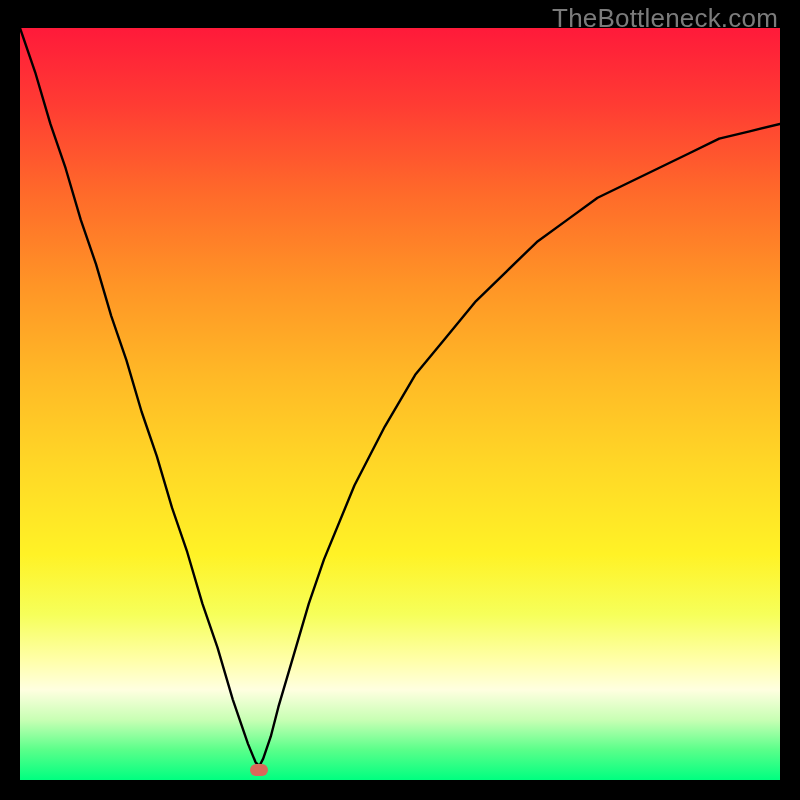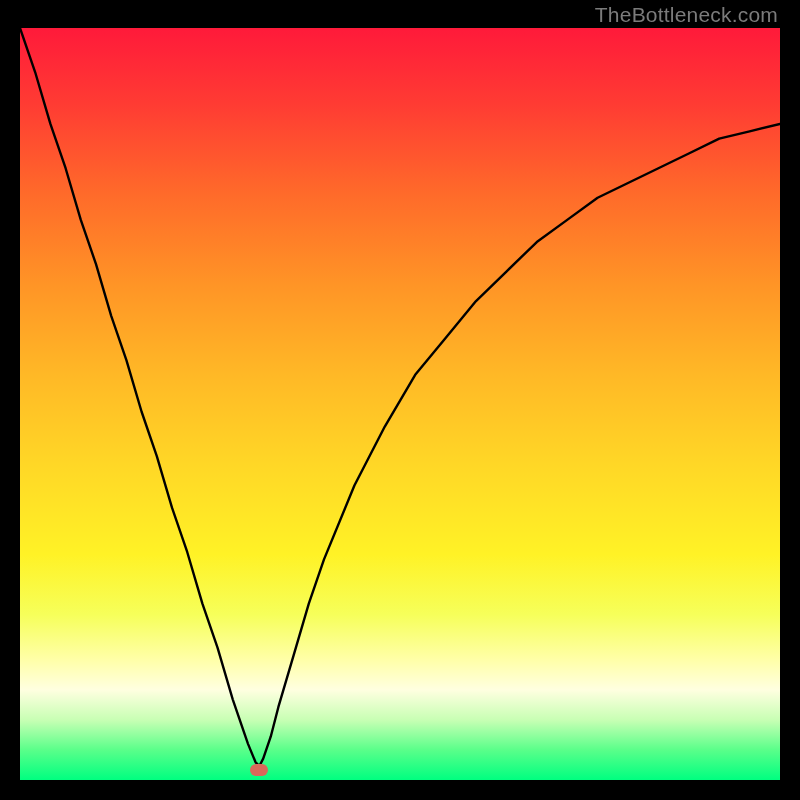--- a/index.html
+++ b/index.html
@@ -15,21 +15,21 @@
     position: relative;
     width: 800px;
     height: 800px;
     background: #000;
   }
   .watermark {
     position: absolute;
     top: 3px;
     right: 22px;
     color: #7b7b7b;
-    font-size: 21px;
+    font-size: 26px;
     font-weight: 500;
     letter-spacing: 0.2px;
     user-select: none;
   }
   .plot {
     position: absolute;
     left: 20px;
     top: 28px;
     width: 760px;
     height: 752px;

